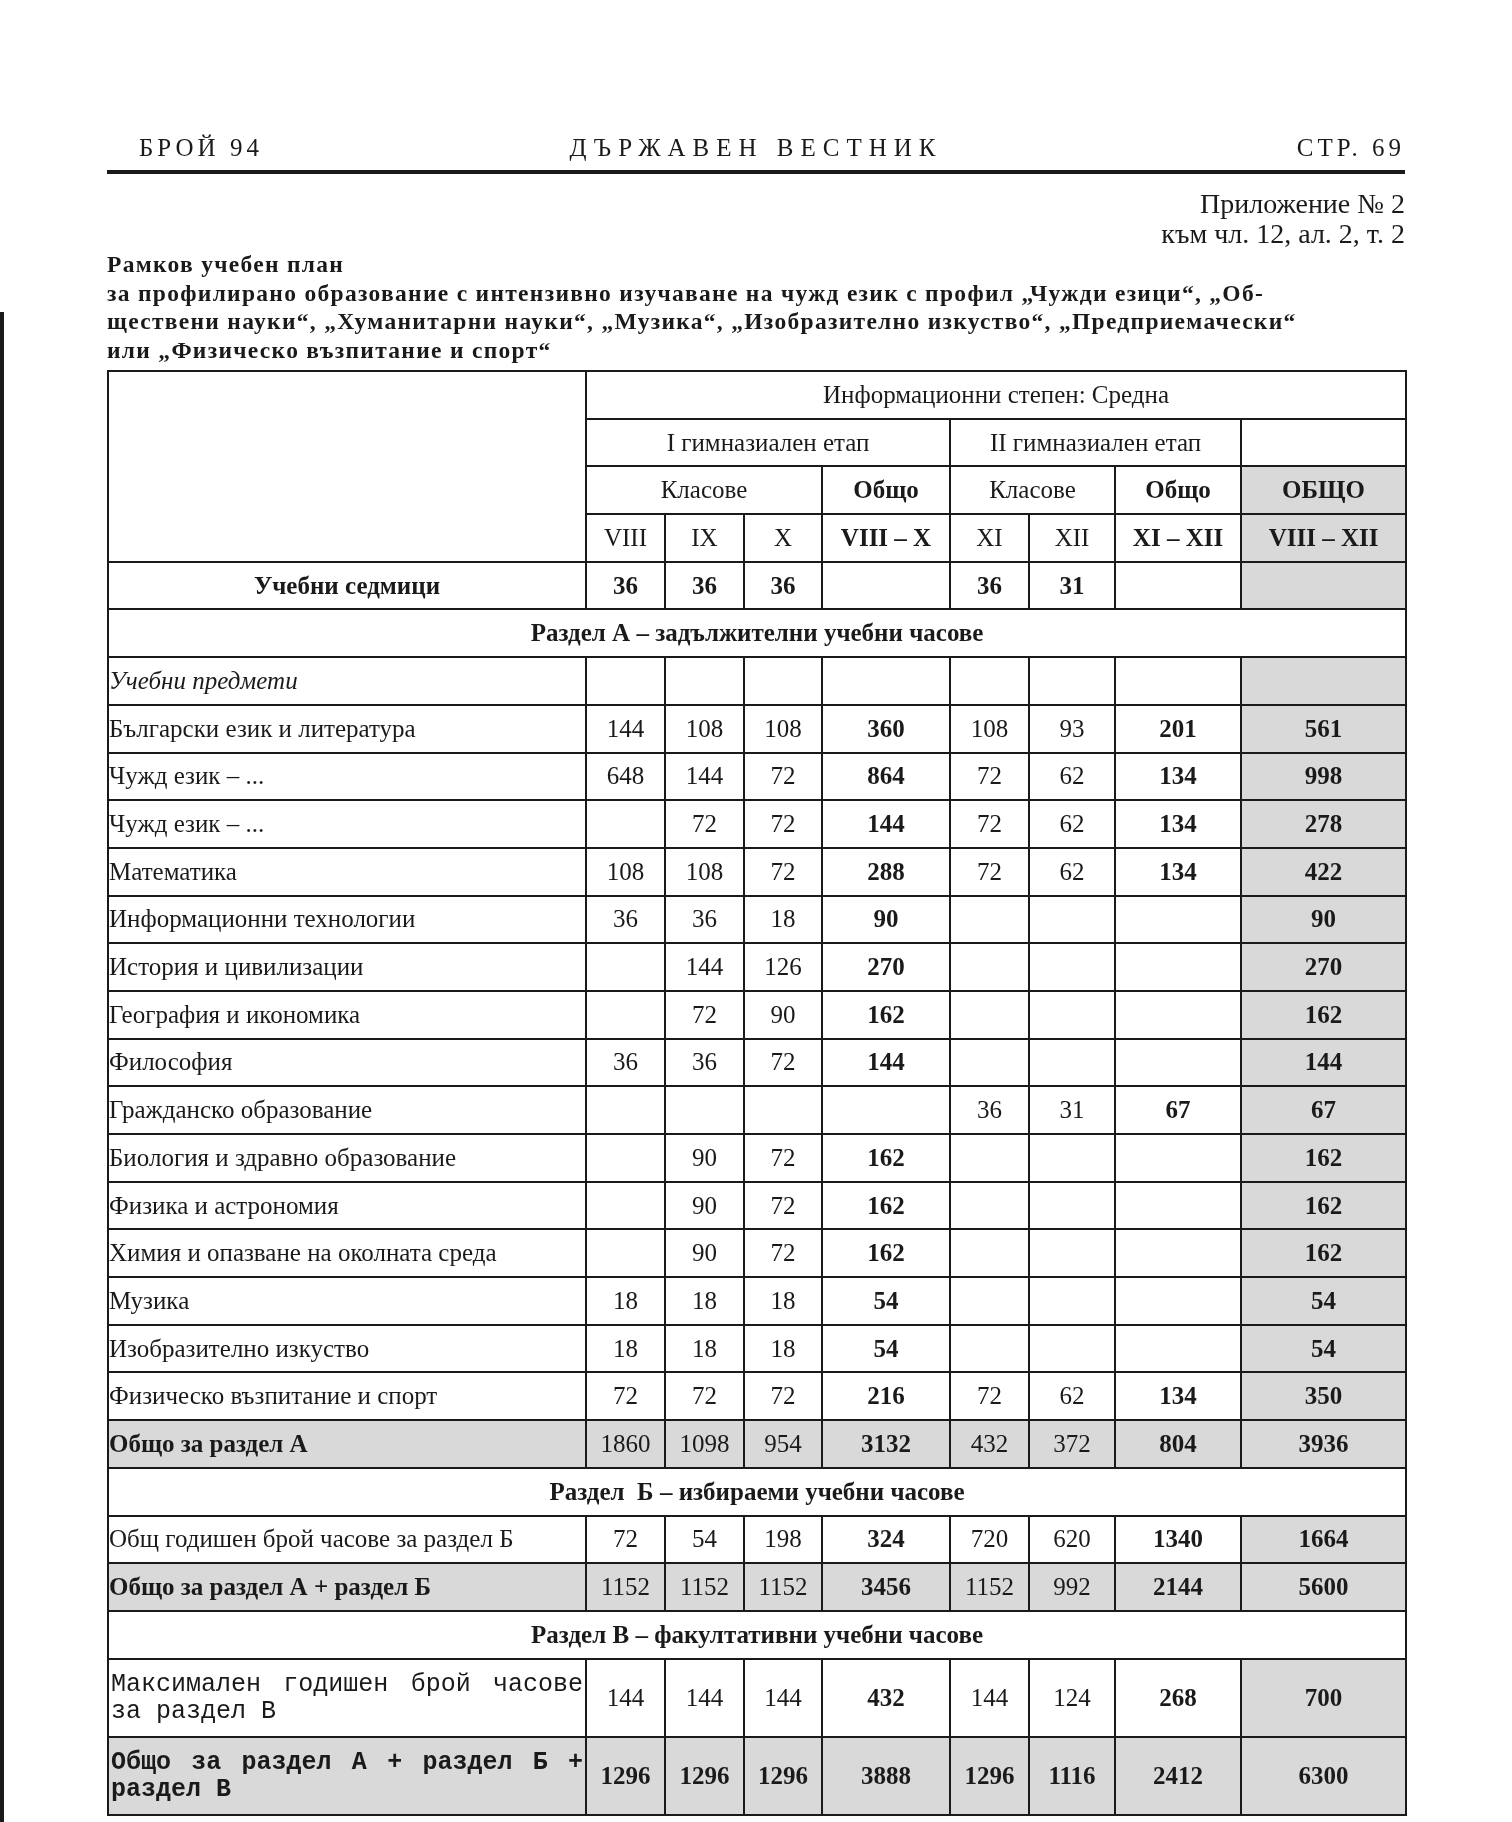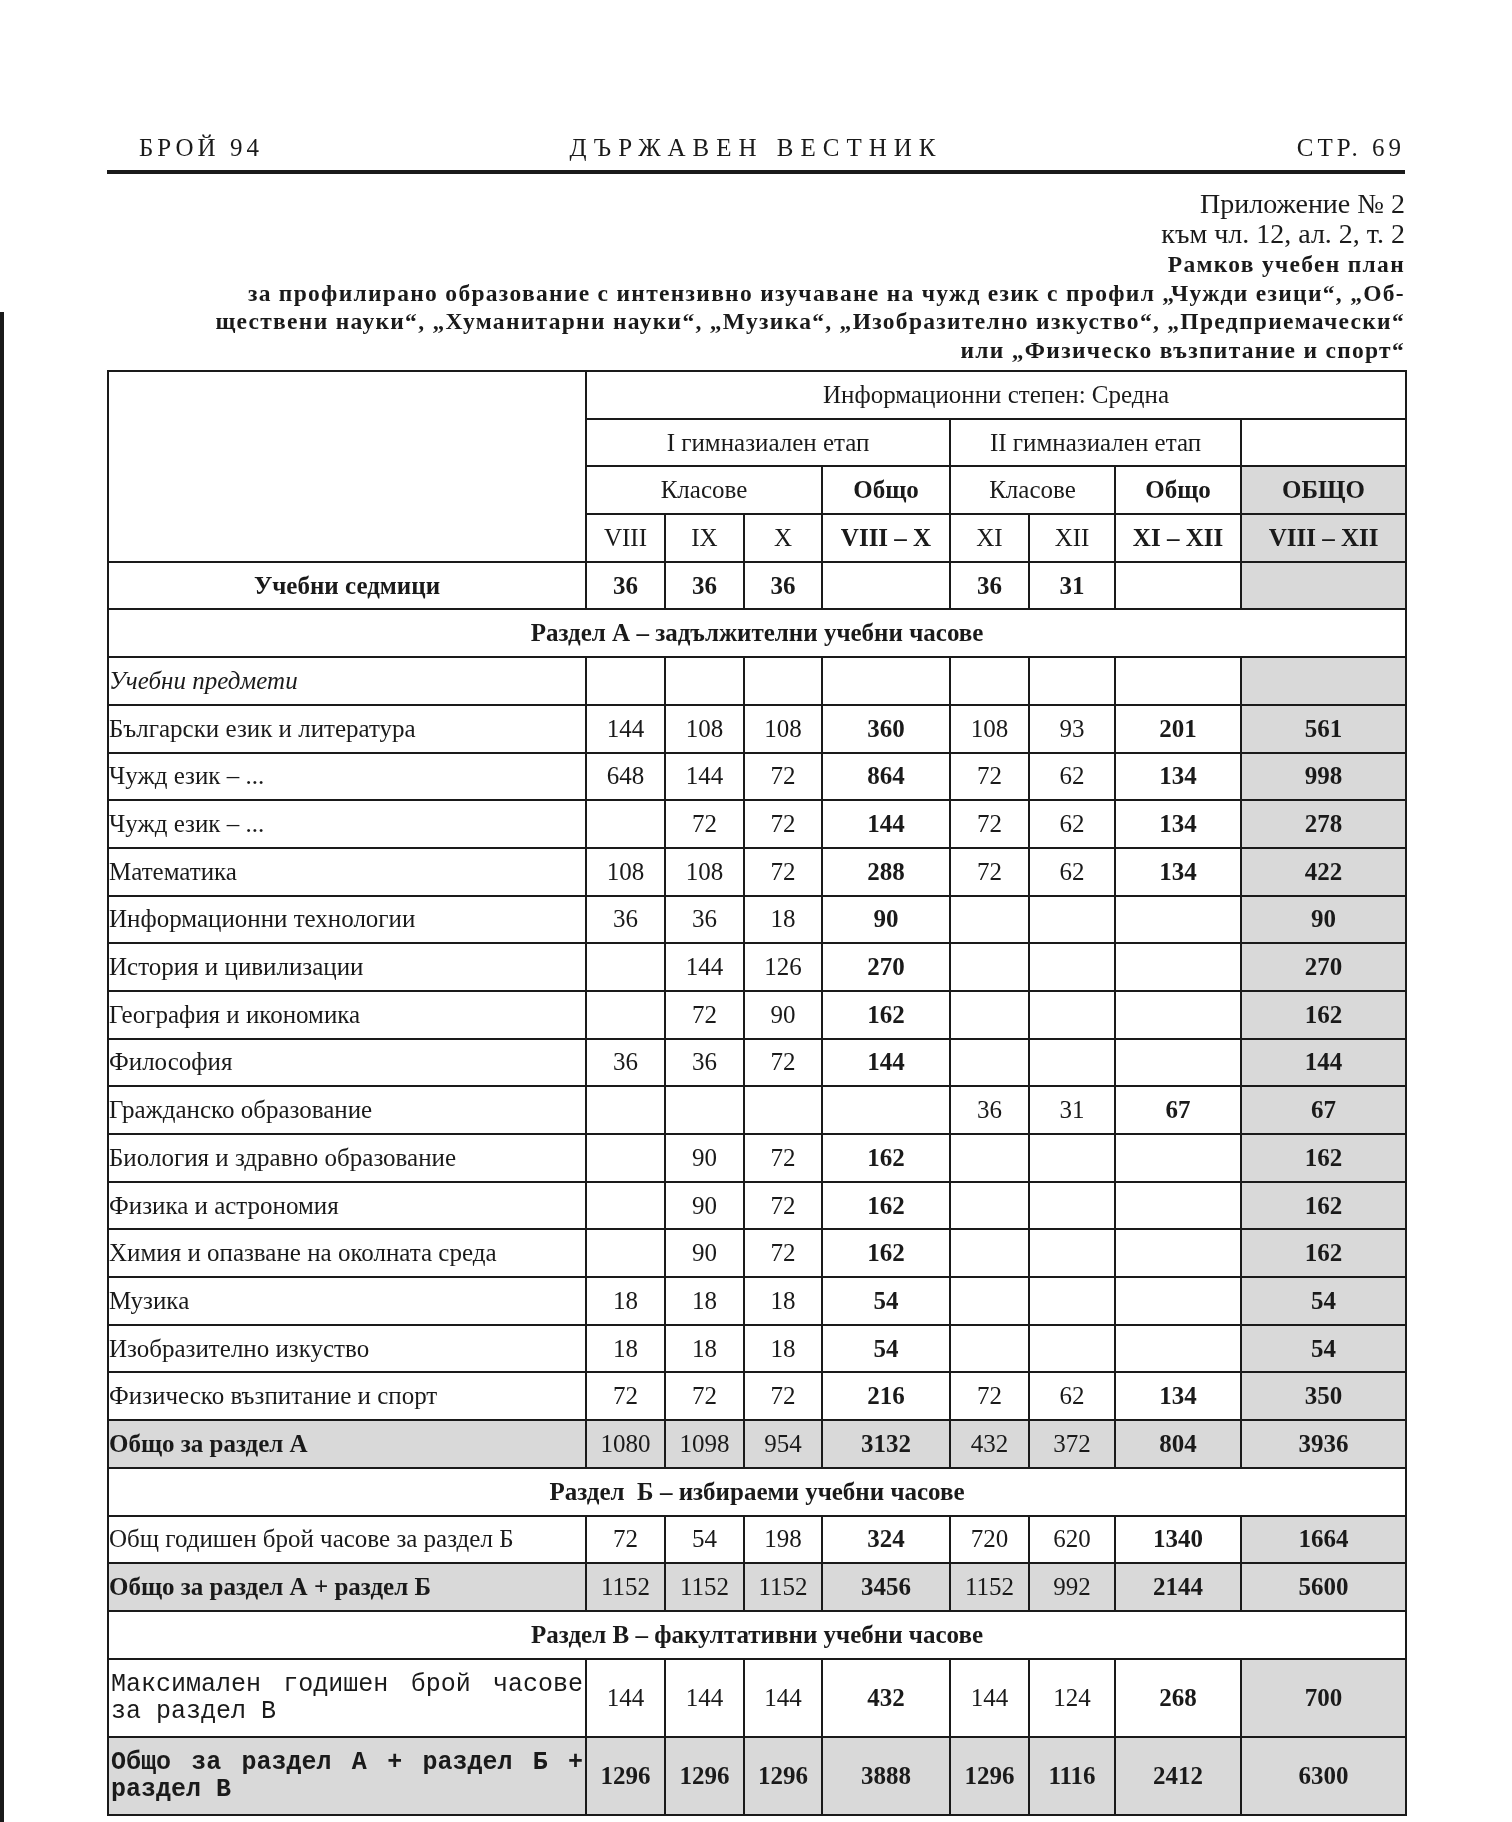--- a/index.html
+++ b/index.html
@@ -6,21 +6,21 @@
   body { width: 1512px; height: 1822px; position: relative; overflow: hidden;
          font-family: "Liberation Serif", "DejaVu Serif", serif; color: #1a1a1a; }
   .leftbar { position: absolute; left: 0; top: 312px; width: 4px; height: 1510px; background: #1a1a1a; }
   .runhead { position: absolute; left: 107px; top: 134px; width: 1298px; height: 34px;
              font-size: 25px; letter-spacing: 4px; }
   .runhead .l { position: absolute; left: 0; top: 0; margin-left: 32px; }
   .runhead .c { position: absolute; left: 0; width: 100%; text-align: center; top: 0; letter-spacing: 7px; }
   .runhead .r { position: absolute; right: 0; top: 0; }
   .rule { position: absolute; left: 107px; top: 170px; width: 1298px; height: 4px; background: #1a1a1a; }
   .annex { position: absolute; right: 107px; top: 189px; text-align: right; font-size: 28px; line-height: 30px; }
-  .title { position: absolute; left: 107px; width: 1298px; top: 250px; text-align: right;
+  .title { position: absolute; left: 107px; width: 1298px; top: 250px; text-align: left;
            font-weight: bold; font-size: 23.5px; line-height: 28.5px; letter-spacing: 1.3px; }
   table.plan { position: absolute; left: 107px; top: 370px; width: 1298px; border-collapse: collapse; table-layout: fixed; }
   table.plan td { border: 2.5px solid #1a1a1a; height: 47.7px; padding: 0; text-align: center;
                   font-size: 25px; box-sizing: border-box; vertical-align: middle; }
   table.plan td.lbl { text-align: left; }
   table.plan td.tall { height: 78px; }
   table.plan td.b { font-weight: bold; }
   table.plan td.g { background: #d9d9d9; }
   table.plan td.it { font-style: italic; }
   table.plan td.sec { font-weight: bold; }
@@ -278,21 +278,21 @@
         <td class="b">216</td>
         <td class="">72</td>
         <td class="">62</td>
         <td class="b">134</td>
         <td class="b g">350</td>
       </tr>
     </tbody>
   <tbody>
       <tr>
     <td class="lbl b g">Общо за раздел А</td>
-    <td class="g">1080</td>
+    <td class="g">1860</td>
     <td class="g">1098</td>
     <td class="g">954</td>
     <td class="g b">3132</td>
     <td class="g">432</td>
     <td class="g">372</td>
     <td class="g b">804</td>
     <td class="g b">3936</td>
   </tr>
   <tr>
     <td colspan="9" class="sec" style="white-space:pre">Раздел  Б – избираеми учебни часове</td>

